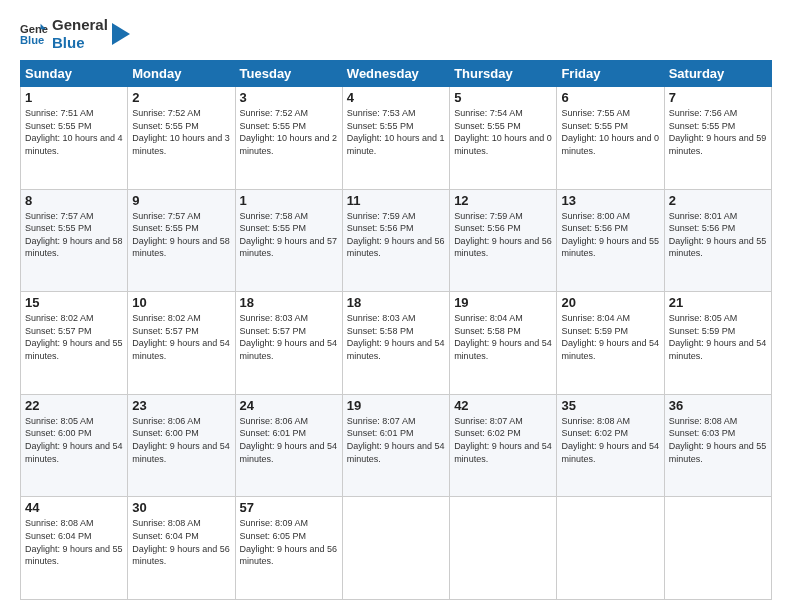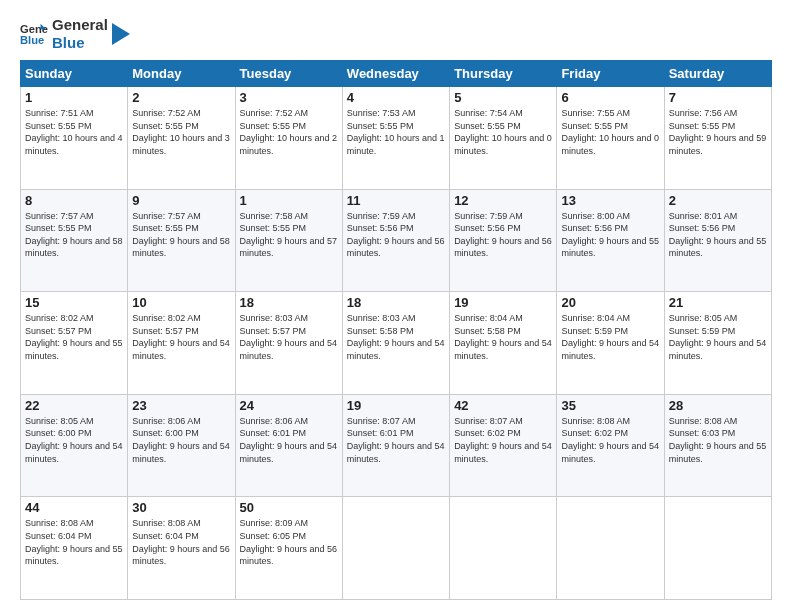--- a/index.html
+++ b/index.html
@@ -237,35 +237,35 @@
           </td>
           <td>
             <span class="day-num">42</span>
             <div class="cell-text">Sunrise: 8:07 AM<br>Sunset: 6:02 PM<br>Daylight: 9 hours and 54 minutes.</div>
           </td>
           <td>
             <span class="day-num">35</span>
             <div class="cell-text">Sunrise: 8:08 AM<br>Sunset: 6:02 PM<br>Daylight: 9 hours and 54 minutes.</div>
           </td>
           <td>
-            <span class="day-num">28</span>
+            <span class="day-num">36</span>
             <div class="cell-text">Sunrise: 8:08 AM<br>Sunset: 6:03 PM<br>Daylight: 9 hours and 55 minutes.</div>
           </td>
         </tr>
         <tr>
           <td>
             <span class="day-num">44</span>
             <div class="cell-text">Sunrise: 8:08 AM<br>Sunset: 6:04 PM<br>Daylight: 9 hours and 55 minutes.</div>
           </td>
           <td>
             <span class="day-num">30</span>
             <div class="cell-text">Sunrise: 8:08 AM<br>Sunset: 6:04 PM<br>Daylight: 9 hours and 56 minutes.</div>
           </td>
           <td>
-            <span class="day-num">50</span>
+            <span class="day-num">57</span>
             <div class="cell-text">Sunrise: 8:09 AM<br>Sunset: 6:05 PM<br>Daylight: 9 hours and 56 minutes.</div>
           </td>
           <td class="empty-cell"></td>
           <td class="empty-cell"></td>
           <td class="empty-cell"></td>
           <td class="empty-cell"></td>
         </tr>
       </tbody>
   </table>
 </div>

